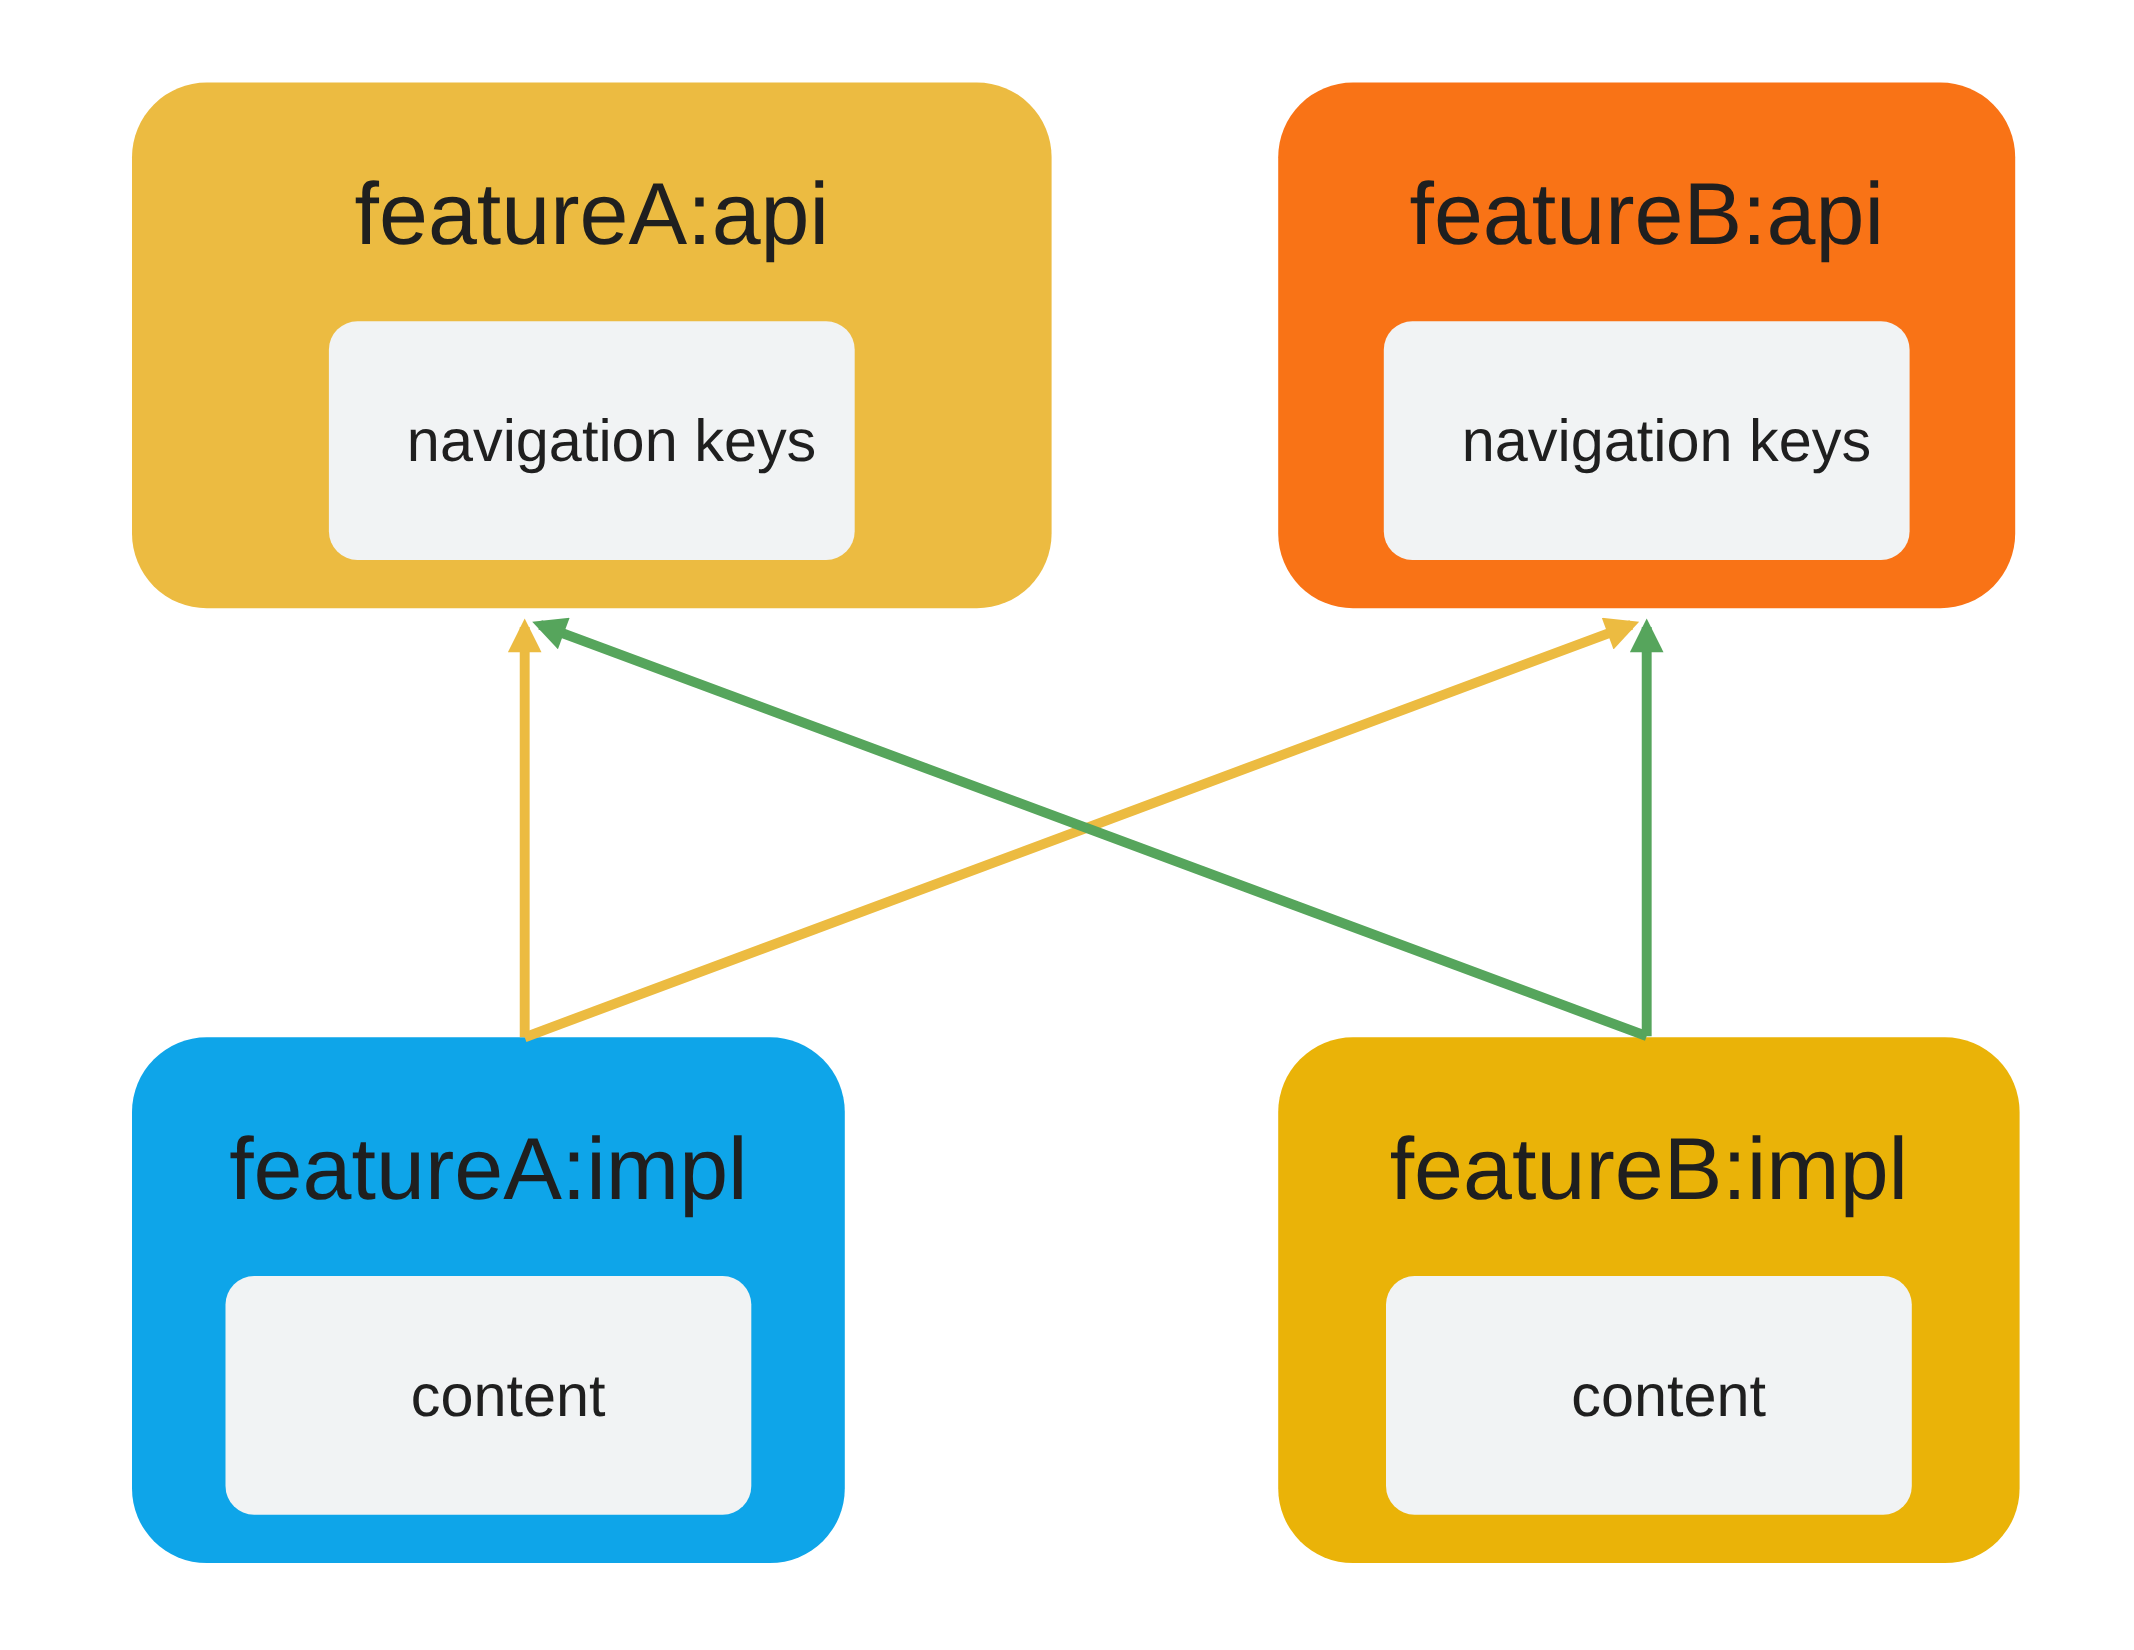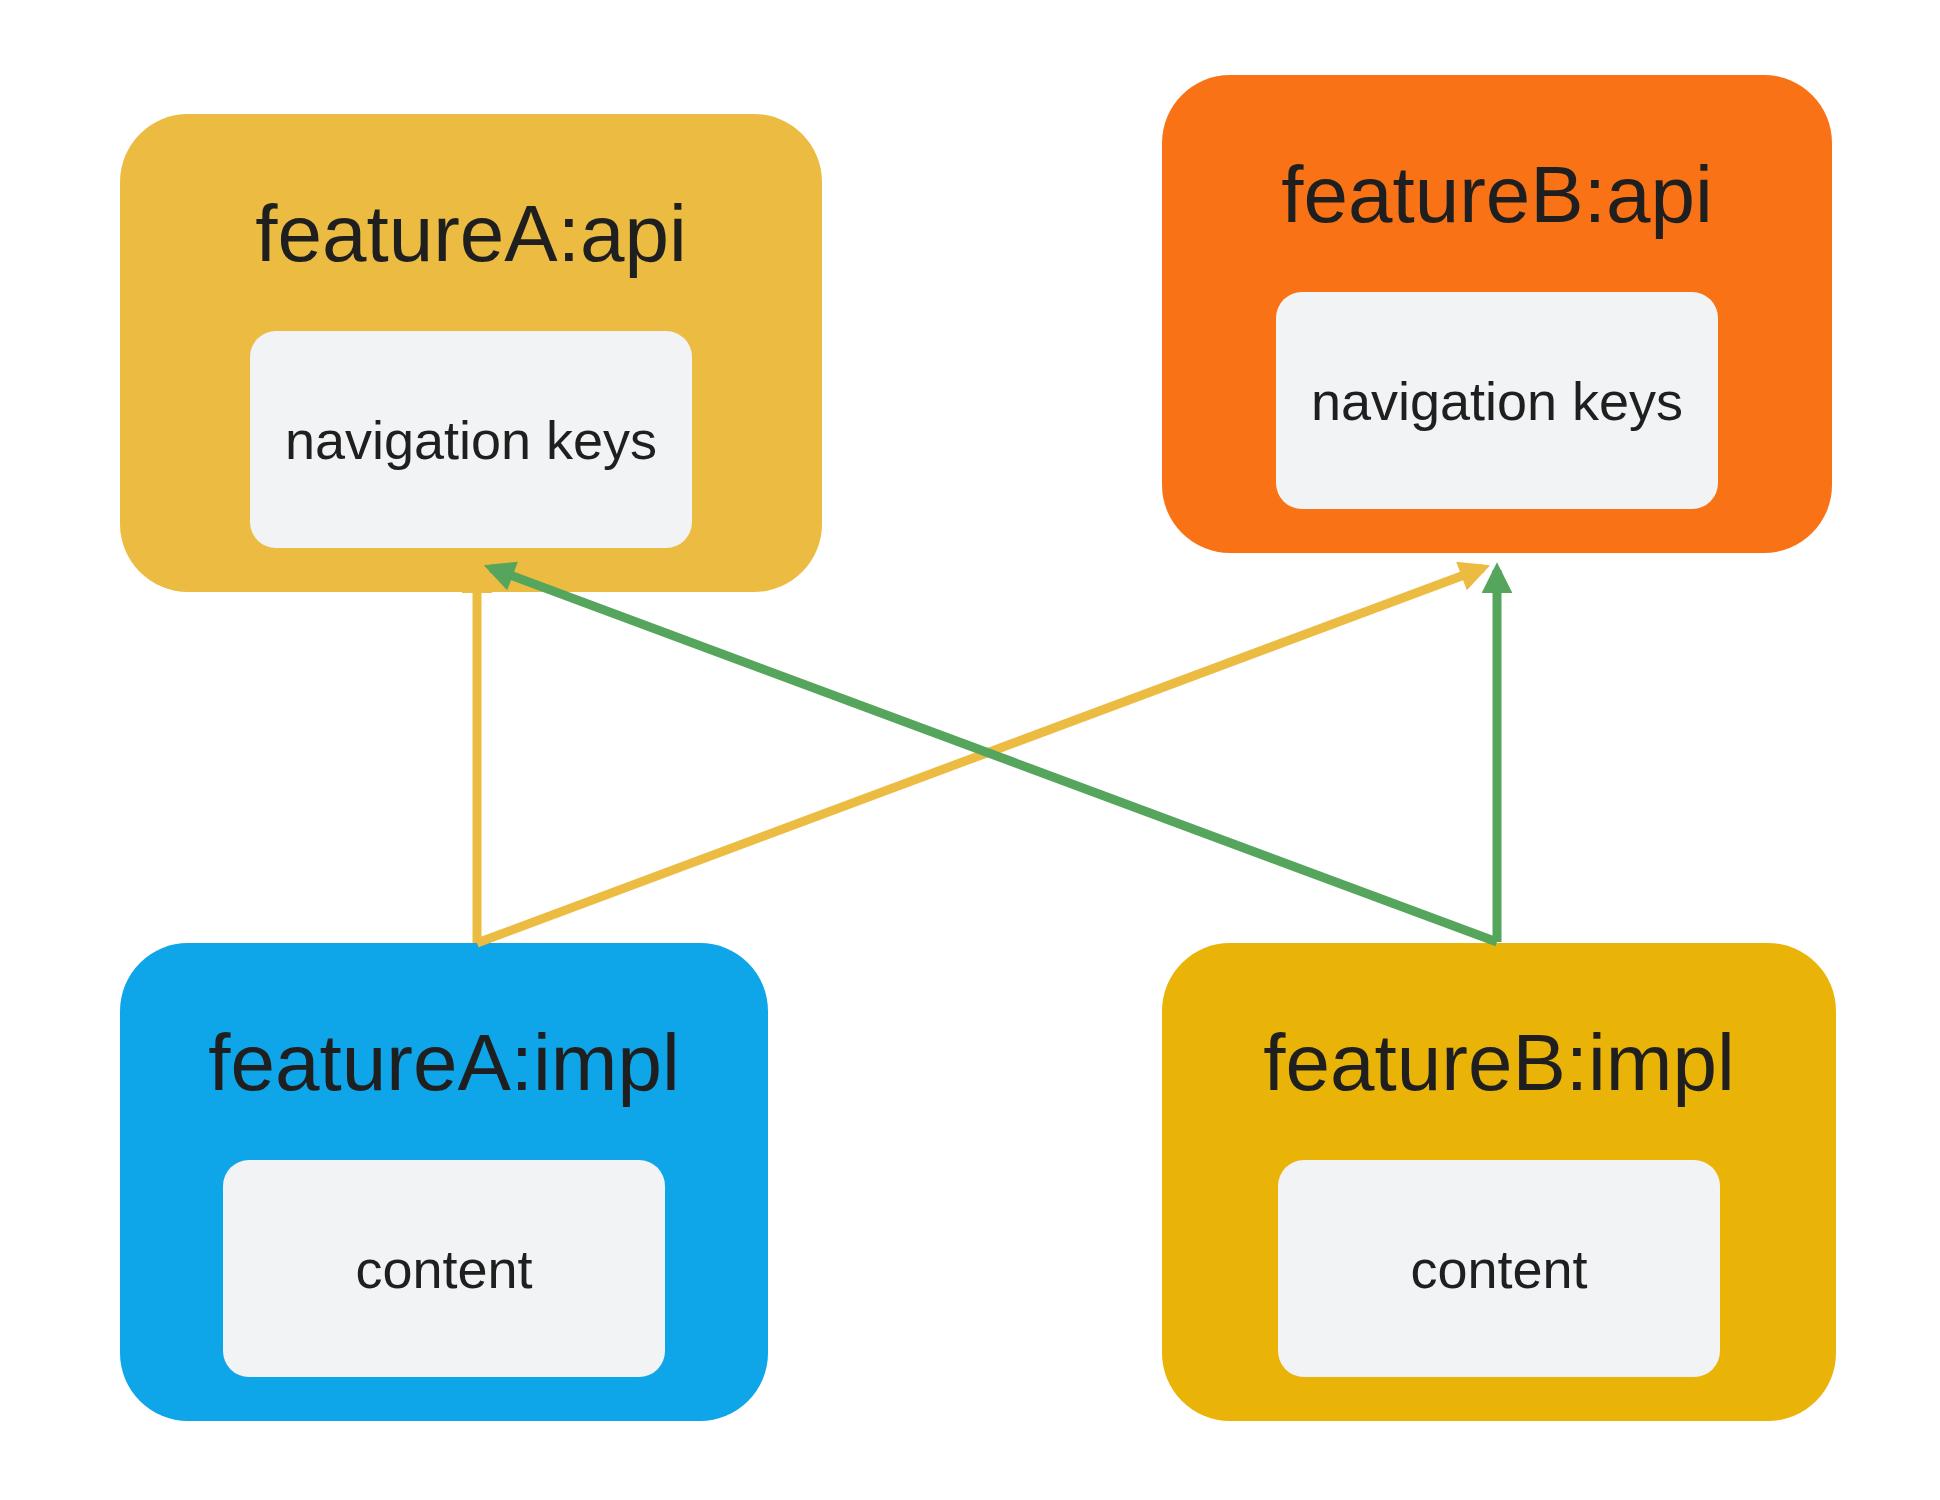--- a/index.html
+++ b/index.html
@@ -38,40 +38,41 @@
     position: absolute;
     top: 217px;
     left: 50%;
     transform: translateX(-50%);
     width: 442px;
     height: 217px;
     border-radius: 26px;
     display: flex;
     align-items: center;
     justify-content: center;
+    padding-left: 36px;
   }
   .chip-label {
     font-size: 54px;
     font-weight: 500;
     white-space: nowrap;
   }
   .arrows {
     position: absolute;
     left: 0;
     top: 0;
     z-index: 5;
     pointer-events: none;
   }
 </style>
 </head>
 <body>
 
 <div class="canvas">
 
-  <div class="node" style="left: 120px; top: 75px; width: 702px; background-color: rgb(236, 187, 65); margin-top: 39px;">
+  <div class="node" style="left: 120px; top: 75px; width: 836px; background-color: rgb(236, 187, 65);">
     <div class="node-title" style="color: rgb(31, 31, 31);">featureA:api</div>
     <div class="chip" style="background-color: rgb(241, 243, 244);">
       <span class="chip-label" style="color: rgb(31, 31, 31);">navigation keys</span>
     </div>
   </div>
 
   <div class="node" style="left: 1162px; top: 75px; width: 670px; background-color: #f97316;">
     <div class="node-title" style="color: rgb(31, 31, 31);">featureB:api</div>
     <div class="chip" style="background-color: rgb(241, 243, 244);">
       <span class="chip-label" style="color: rgb(31, 31, 31);">navigation keys</span>

